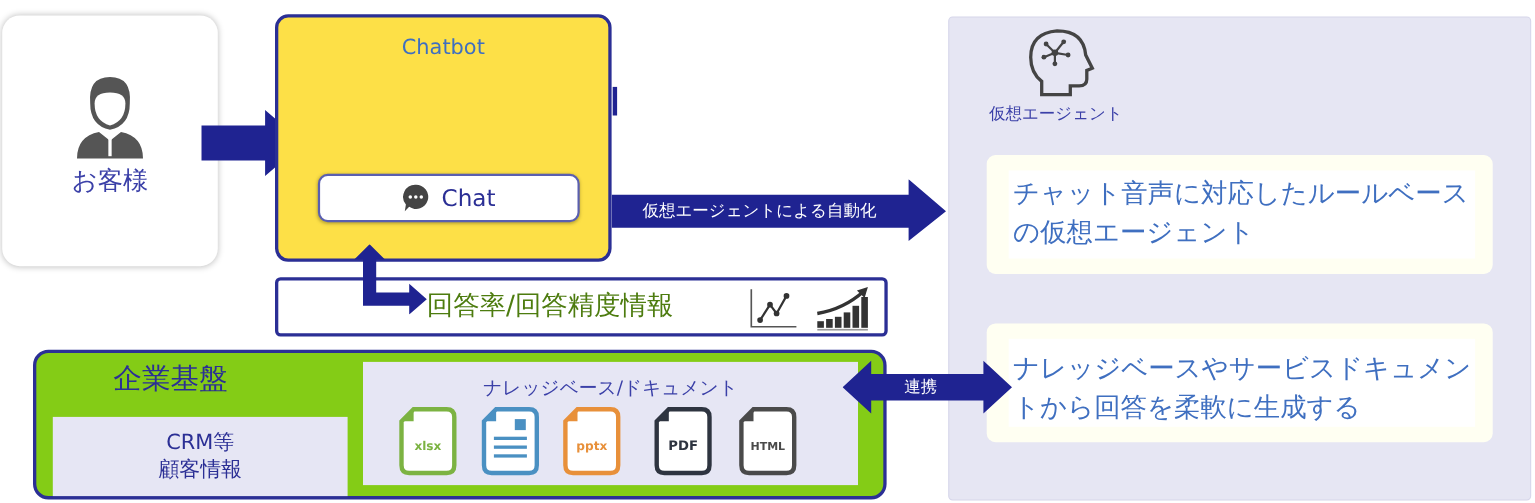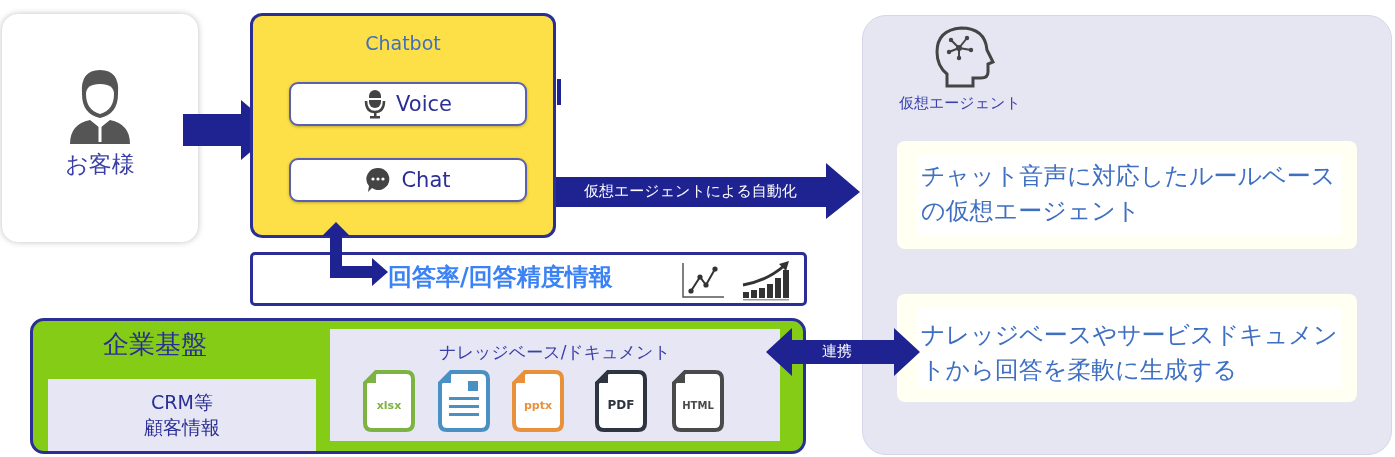--- a/index.html
+++ b/index.html
@@ -39,21 +39,21 @@
   }
   .voice-btn { top: 66px; }
   .chat-btn { top: 142px; }
   
   .metrics-box {
     left: 250px; top: 252px; width: 557px; height: 54px;
     border: 3px solid #2b2f95; border-radius: 5px; background: #fff;
     box-sizing: border-box;
   }
   .metrics-label {
-    left: 135px; top: 6px; color: #3b82f6; font-size: 24px; font-weight: bold;
+    left: 135px; top: 6px; color: #4d7c0f; font-size: 24px; font-weight: normal;
   }
   
   .enterprise-box {
     left: 30px; top: 318px; width: 776px; height: 136px;
     border: 3px solid #2b2f95; border-radius: 14px; background: #84cc16;
     box-sizing: border-box;
   }
   .enterprise-title {
     left: 70px; top: 6px; color: #2b2f95; font-size: 26px;
   }
@@ -68,21 +68,21 @@
     background: #e6e6f4;
   }
   .kb-title {
     left: 0; top: 12px; width: 100%; text-align: center;
     color: #3b40a8; font-size: 17px;
   }
   .file-icon { top: 40px; width: 54px; height: 64px; }
   
   .agent-panel {
     left: 862px; top: 15px; width: 530px; height: 440px;
-    background: #e6e6f3; border-radius: 24px;
+    background: #e6e6f3; border-radius: 4px;
     border: 1px solid #d6d6ea; box-sizing: border-box;
   }
   .agent-icon { left: 70px; top: 8px; width: 64px; height: 76px; }
   .agent-label { left: 36px; top: 78px; color: #3b40a8; font-size: 15px; }
   .agent-card {
     left: 34px; width: 460px; height: 108px;
     background: #fffff2; border-radius: 8px;
   }
   .agent-card-inner {
     position: absolute; left: 20px; right: 16px; top: 14px; bottom: 14px; background: #fff;
@@ -110,30 +110,20 @@
   </svg>
   <div class="abs customer-label">お客様</div>
 </div>
 
 <svg class="abs" style="left:183px; top:100px;" width="95" height="60">
   <polygon points="0,14 58,14 58,0 93,30 58,60 58,46 0,46" fill="#1f2391"></polygon>
 </svg>
 
 <div class="abs chatbot-box">
   <div class="abs chatbot-title">Chatbot</div>
-  <div class="abs ch-btn voice-btn">
-    <svg width="22" height="30" viewBox="0 0 22 30">
-      <rect x="5" y="1" width="12" height="18" rx="6" fill="#444"></rect>
-      <rect x="5" y="9" width="12" height="2" fill="#fff"></rect>
-      <path d="M2 12 Q2 23 11 23 Q20 23 20 12" stroke="#444" stroke-width="2.5" fill="none"></path>
-      <rect x="10" y="23" width="2.5" height="5" fill="#444"></rect>
-      <rect x="6" y="27" width="10" height="2.5" fill="#444"></rect>
-    </svg>
-    <span>Voice</span>
-  </div>
   <div class="abs ch-btn chat-btn">
     <svg width="26" height="26" viewBox="0 0 26 26">
       <path d="M13 1 A11 11 0 1 1 7 21 L3 25 L4 19 A11 11 0 0 1 13 1Z" fill="#444"></path>
       <circle cx="8" cy="12" r="1.6" fill="#fff"></circle>
       <circle cx="13" cy="12" r="1.6" fill="#fff"></circle>
       <circle cx="18" cy="12" r="1.6" fill="#fff"></circle>
     </svg>
     <span>Chat</span>
   </div>
 </div>

